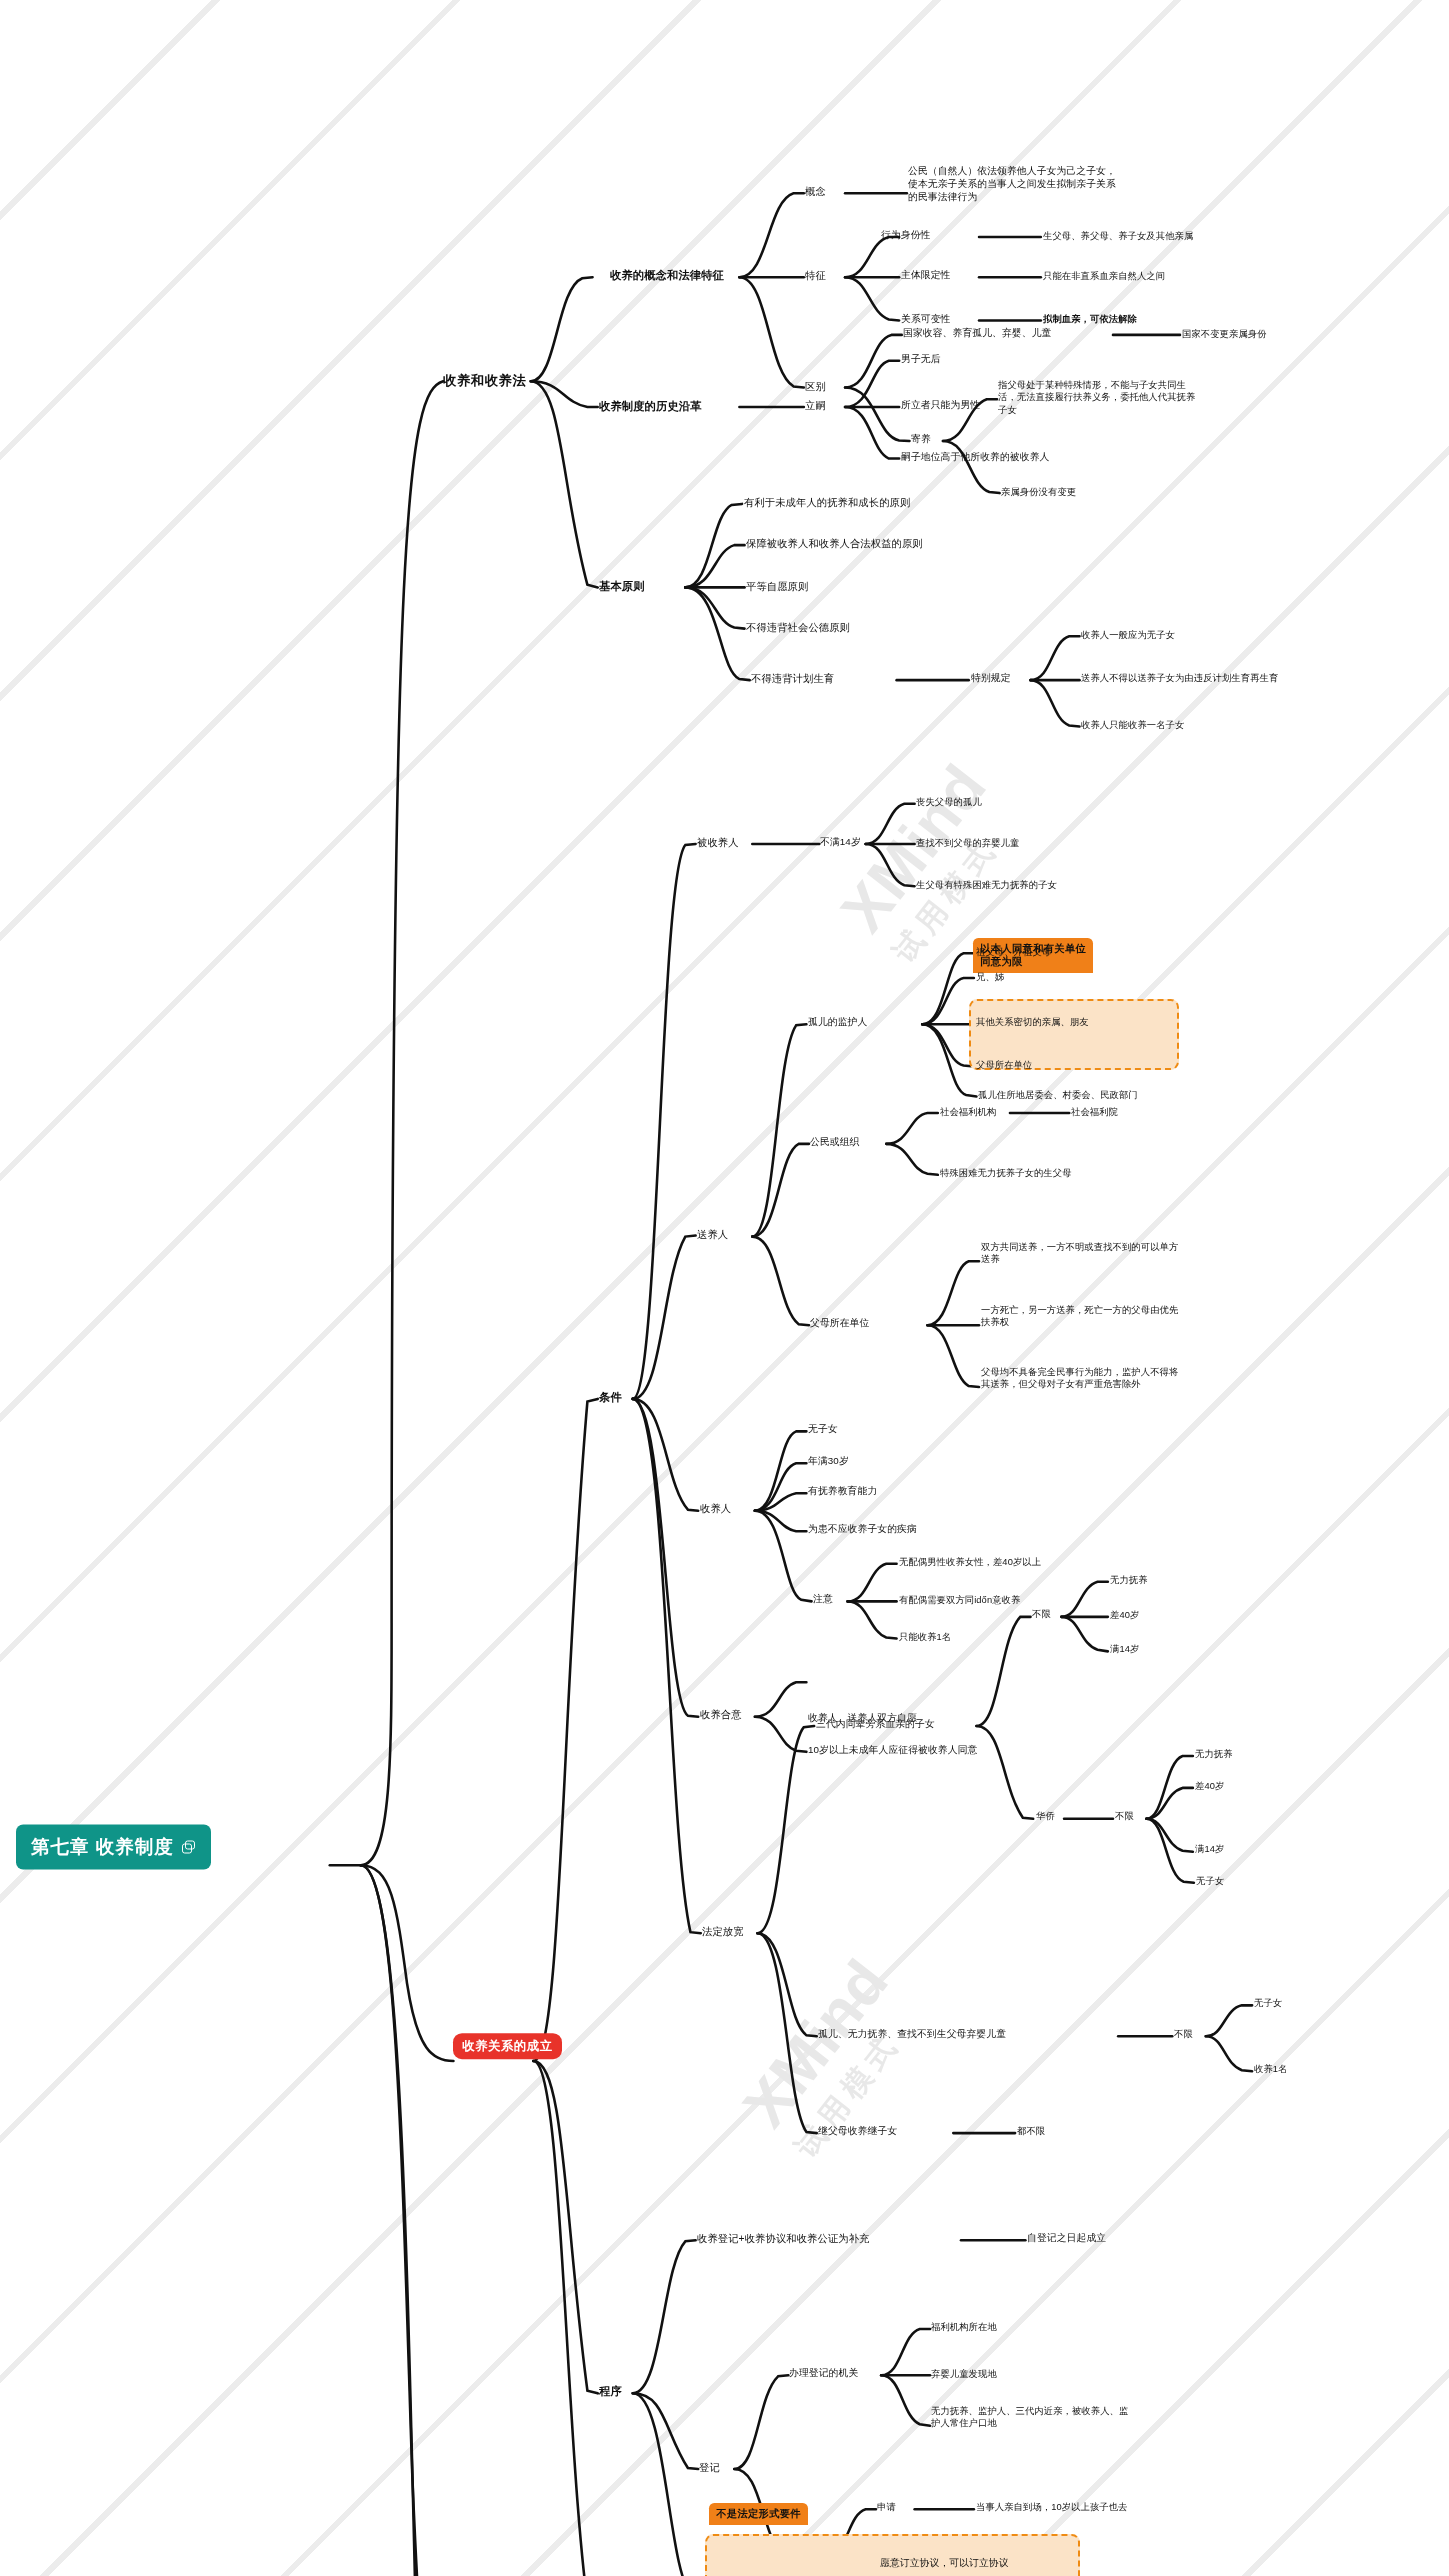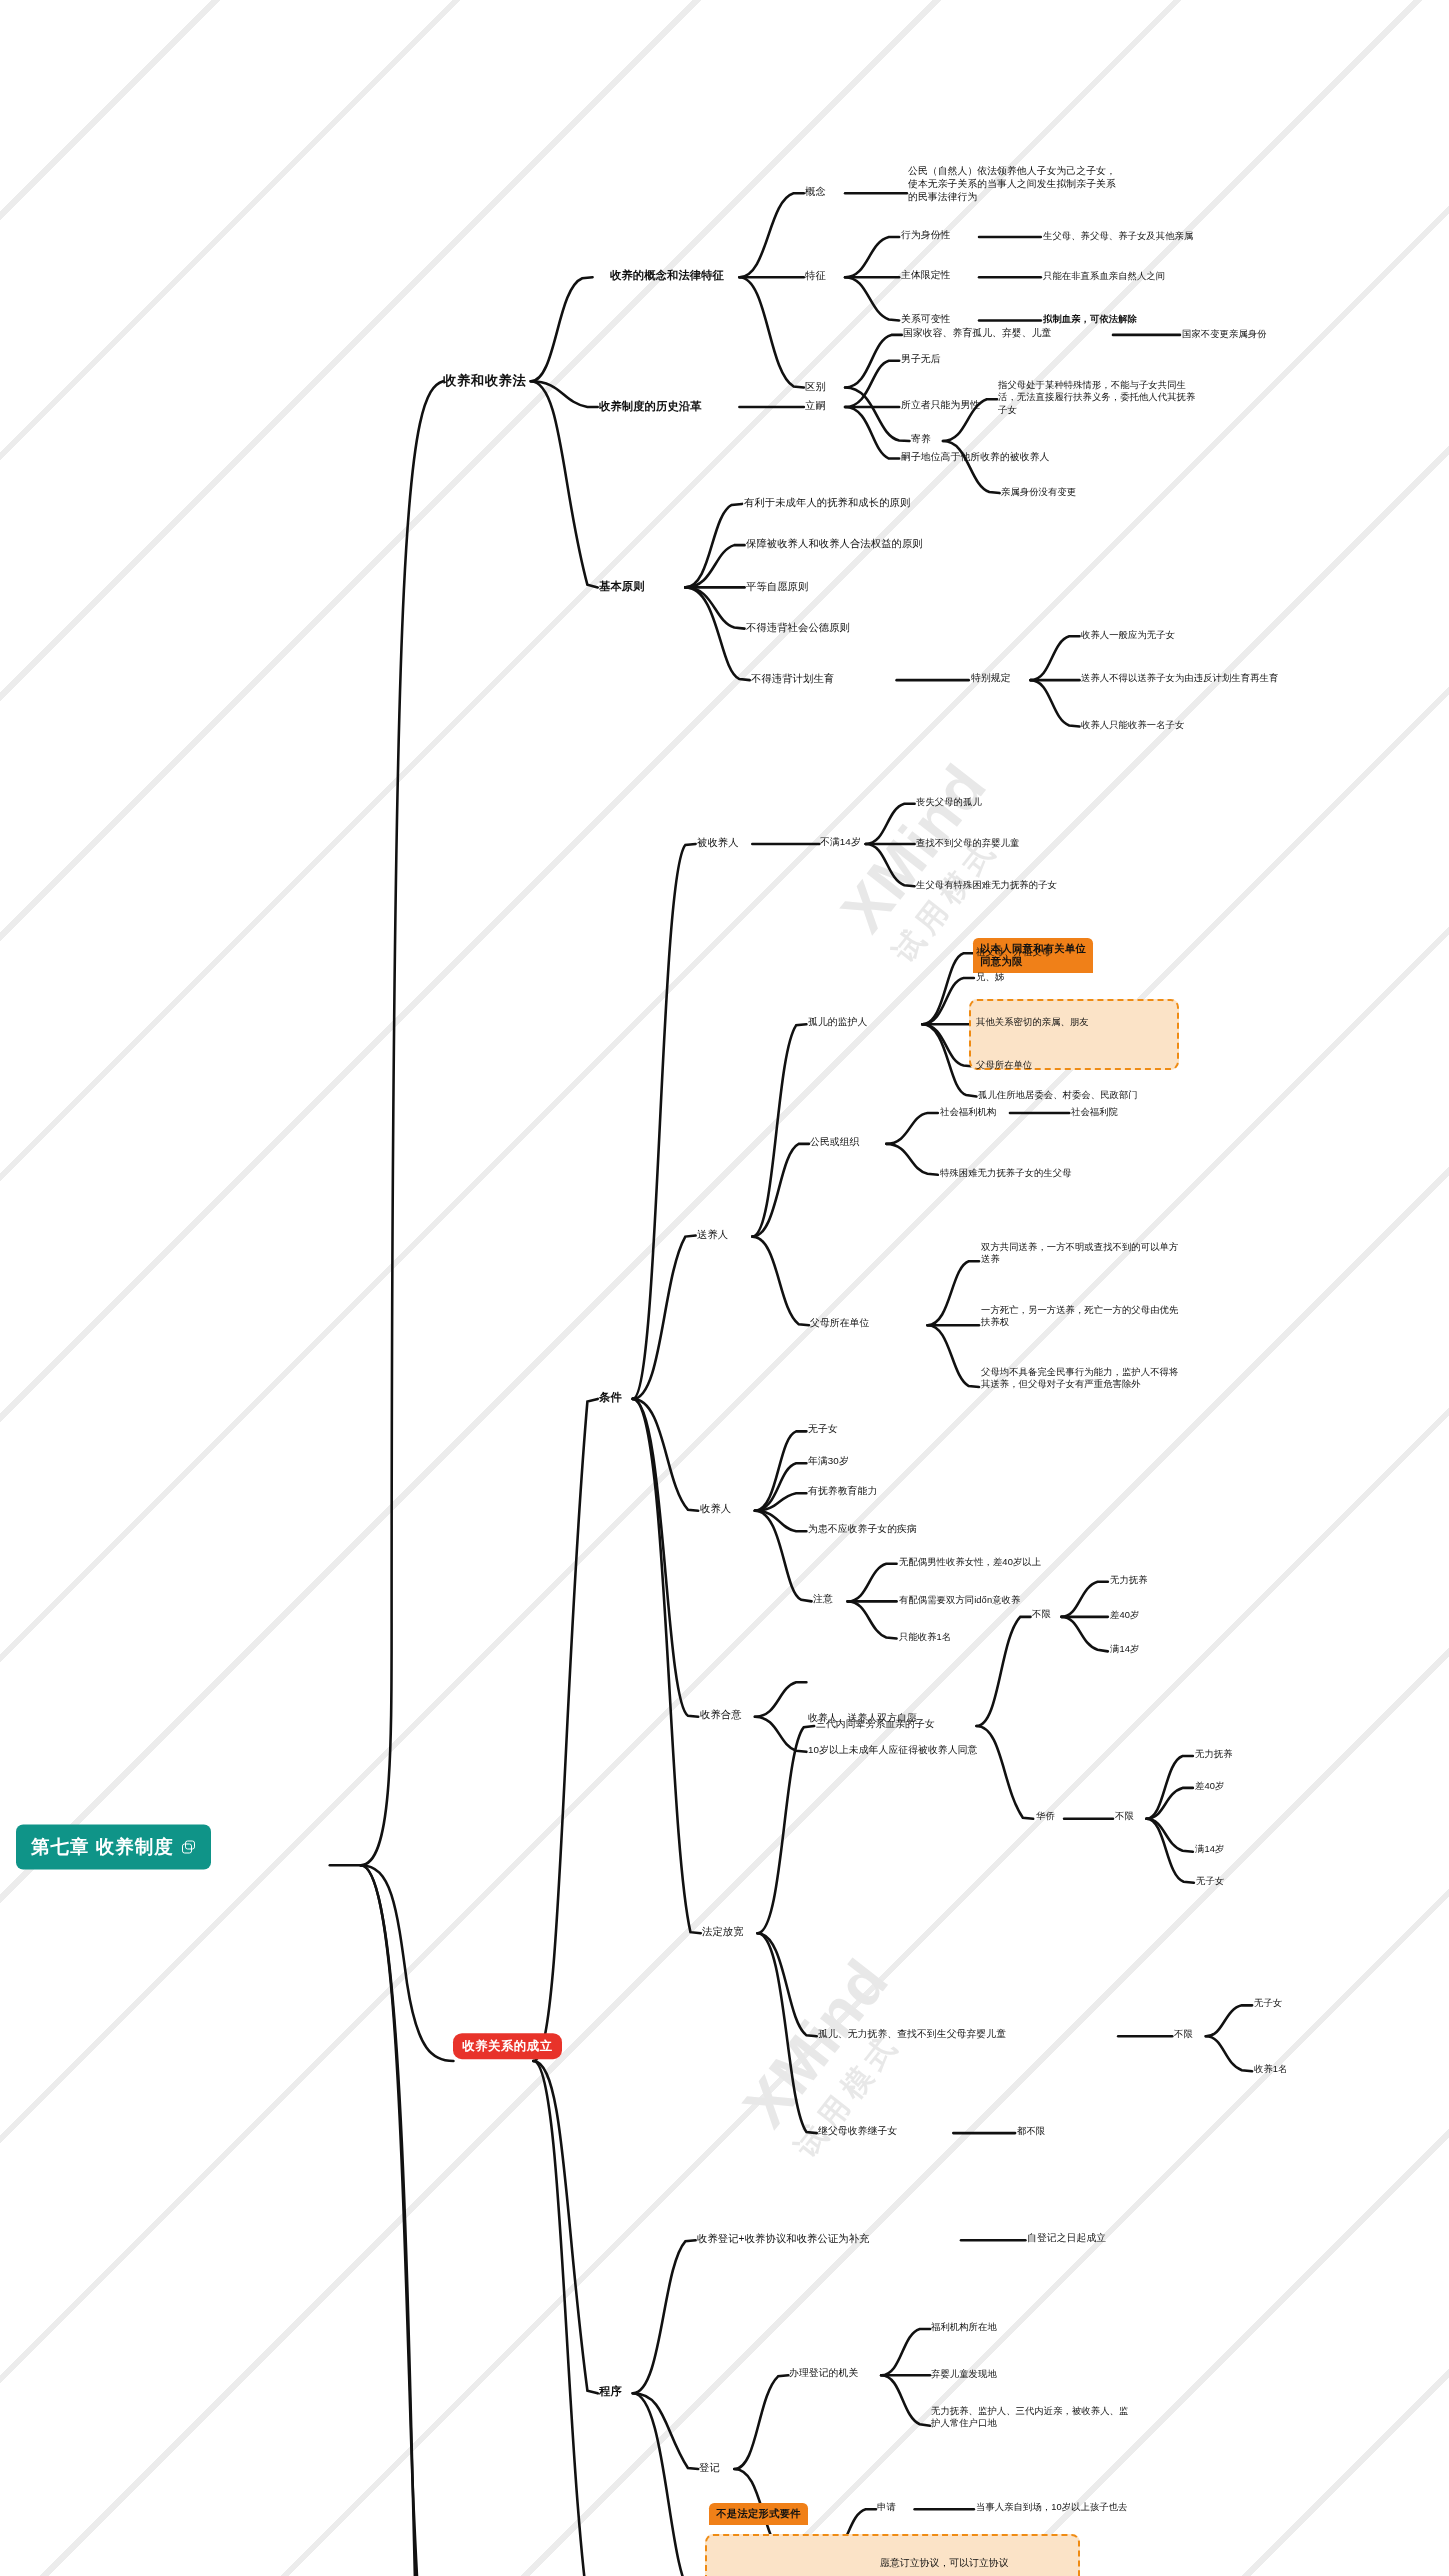--- a/index.html
+++ b/index.html
@@ -314,21 +314,21 @@
 
   <div class="node lvl1 plain" style="left:443px;top:372px;">收养和收养法</div>
 
   <div class="node lvl2" style="left:594px;top:268px;padding-left:16px;">收养的概念和法律特征</div>
   <div class="node lvl3" style="left:805px;top:185px;">概念</div>
   <div class="node lvl4 multi" style="left:908px;top:165px;">公民（自然人）依法领养他人子女为己之子女，
 使本无亲子关系的当事人之间发生拟制亲子关系
 的民事法律行为</div>
 
   <div class="node lvl3" style="left:805px;top:269px;">特征</div>
-  <div class="node lvl4" style="left:901px;top:229px;">行为身份性</div>
+  <div class="node lvl4" style="left:881px;top:229px;">行为身份性</div>
   <div class="node lvl5" style="left:1043px;top:230px;">生父母、养父母、养子女及其他亲属</div>
   <div class="node lvl4" style="left:901px;top:269px;">主体限定性</div>
   <div class="node lvl5" style="left:1043px;top:270px;">只能在非直系血亲自然人之间</div>
   <div class="node lvl4" style="left:901px;top:313px;">关系可变性</div>
   <div class="node lvl5" style="left:1043px;top:313px;font-weight:bold;">拟制血亲，可依法解除</div>
 
   <div class="node lvl3" style="left:805px;top:380px;">区别</div>
   <div class="node lvl4" style="left:903px;top:327px;">国家收容、养育孤儿、弃婴、儿童</div>
   <div class="node lvl5" style="left:1182px;top:328px;">国家不变更亲属身份</div>
   <div class="node lvl4" style="left:911px;top:433px;">寄养</div>

